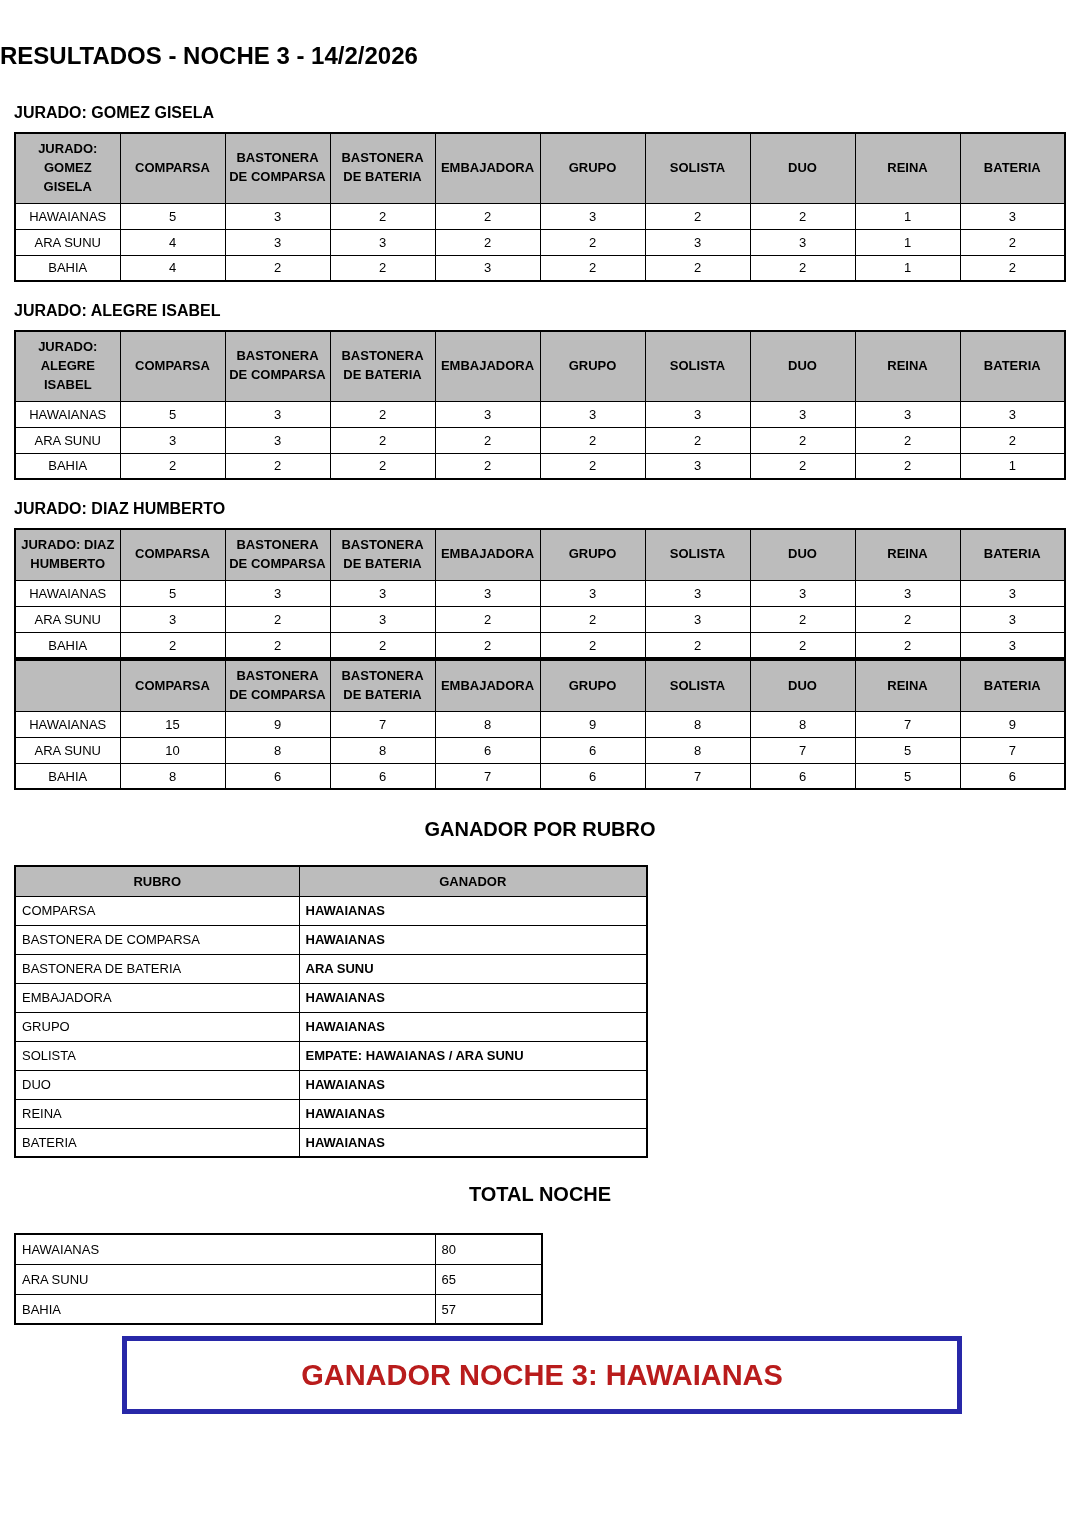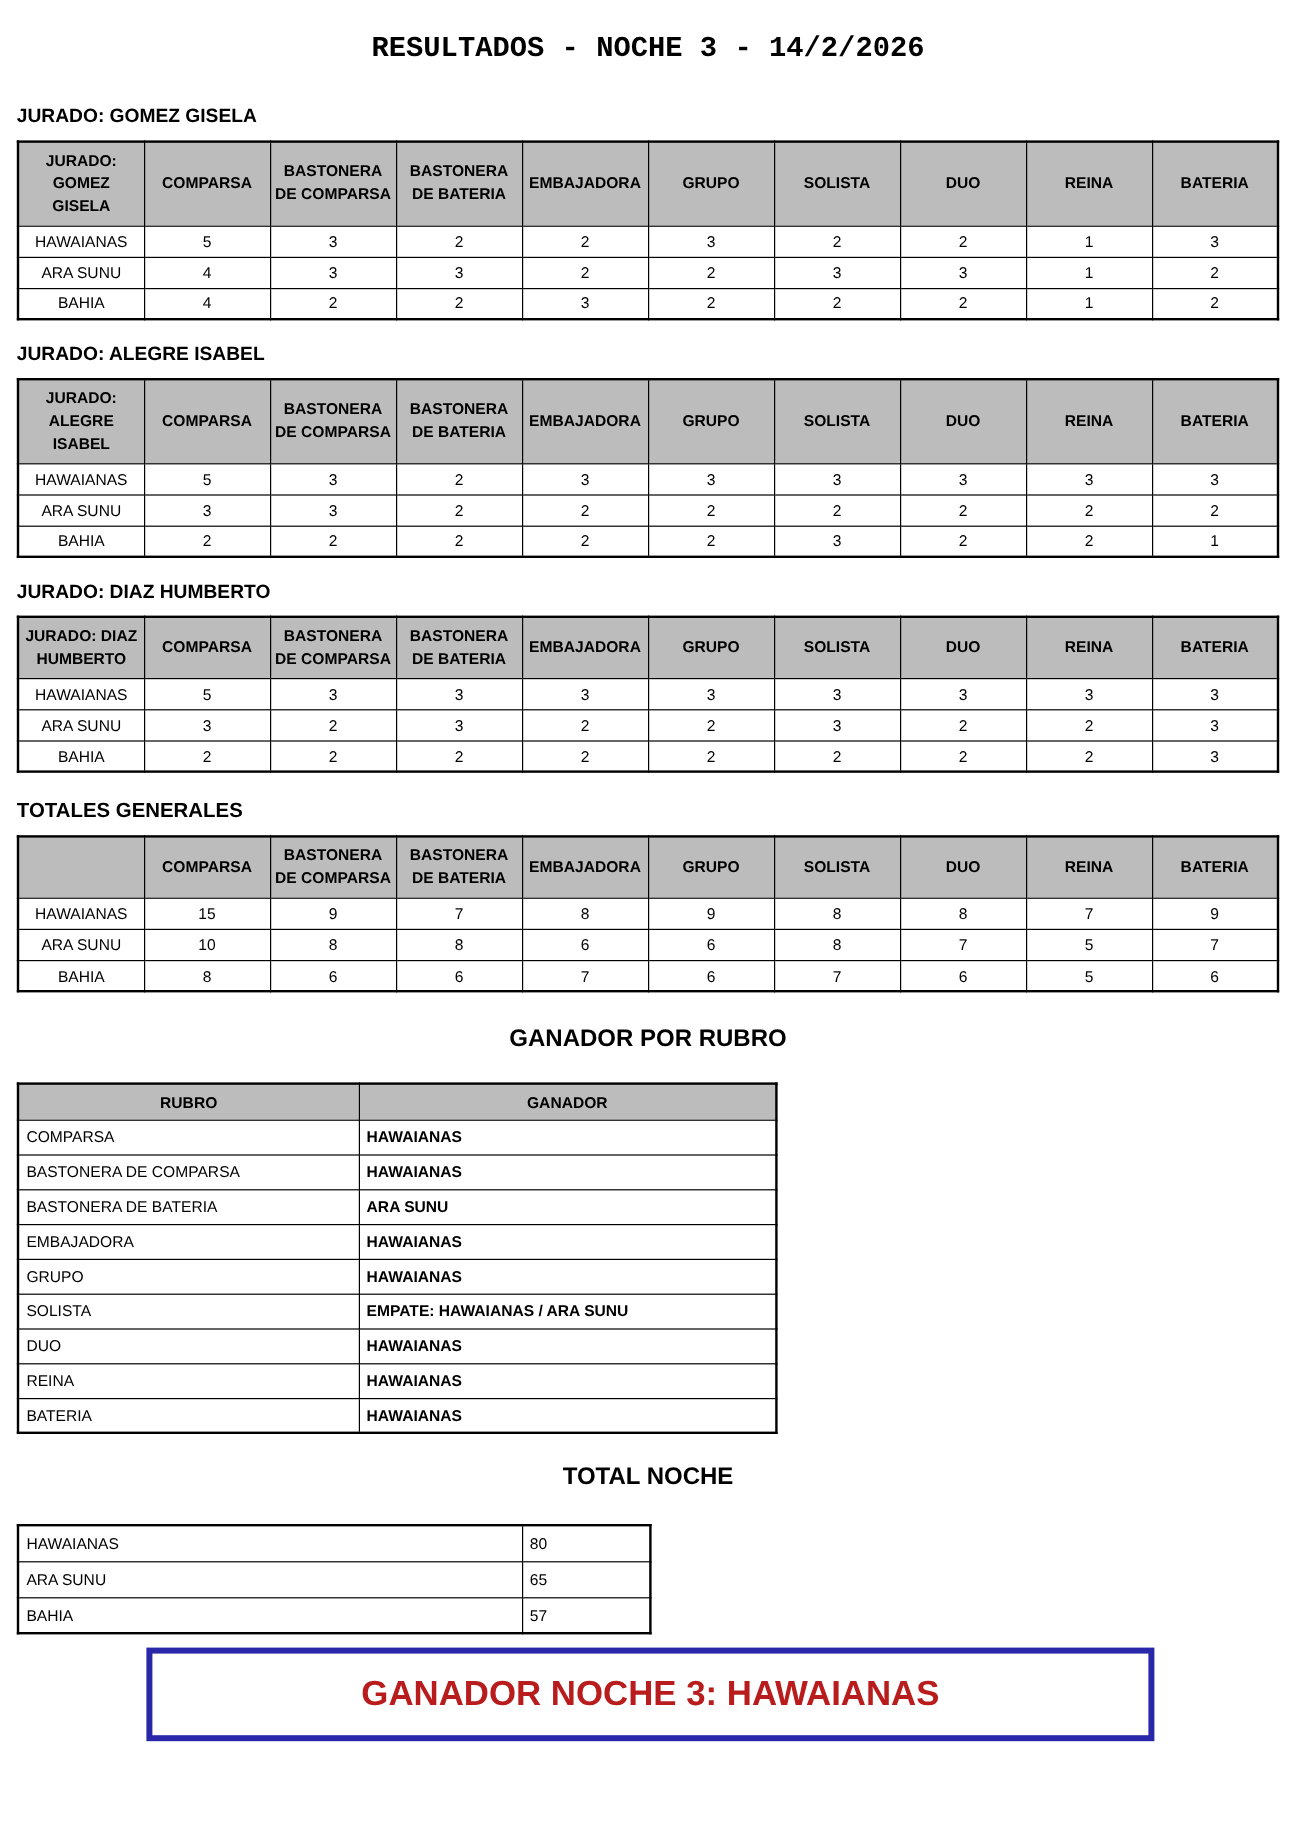--- a/index.html
+++ b/index.html
@@ -8,25 +8,24 @@
     position: relative;
     width: 1080px;
     height: 1522px;
     background: #ffffff;
     color: #000000;
     font-family: "Liberation Sans", sans-serif;
     overflow: hidden;
   }
   .title {
     margin: 0;
-    padding-top: 28px;
-    text-align: center;
+    padding-top: 42px;
+    text-align: left;
     font-size: 24px;
     font-weight: bold;
-    font-family: Liberation Mono, monospace;
   }
   .section-heading {
     margin: 20px 14px 10px 14px;
     font-size: 16px;
     font-weight: bold;
   }
   .first-heading { margin-top: 34px; }
   .totales-heading { font-size: 17px; margin-top: 22px; }
 
   table { border-collapse: collapse; }
@@ -305,21 +304,20 @@
             <td class="cell">2</td>
             <td class="cell">2</td>
             <td class="cell">2</td>
             <td class="cell">3</td>
           </tr>
         </tbody>
       </table>
   </section>
 
   <section>
-    <h2 class="section-heading totales-heading">TOTALES GENERALES</h2>
     <table class="score-table">
         <thead>
           <tr>
             <th class="corner"></th>
             <th class="colhead">COMPARSA</th>
             <th class="colhead">BASTONERA
 DE COMPARSA</th>
             <th class="colhead">BASTONERA
 DE BATERIA</th>
             <th class="colhead">EMBAJADORA</th>

